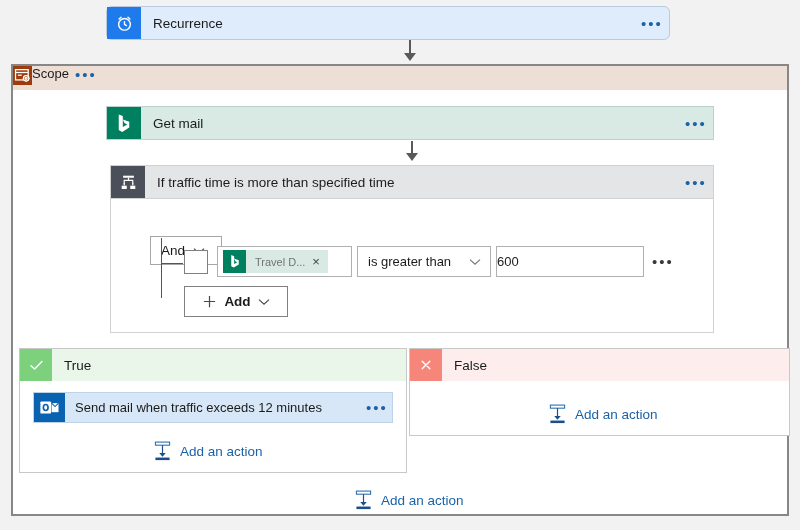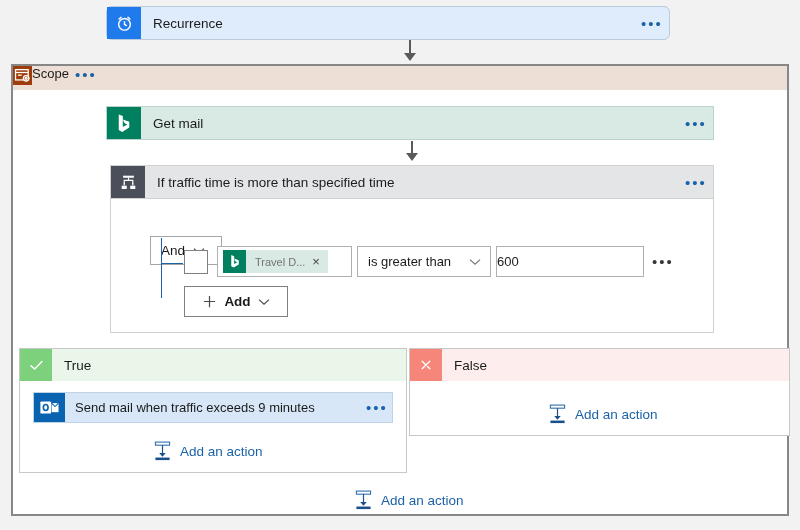--- a/index.html
+++ b/index.html
@@ -445,21 +445,21 @@
   <div id="mailcard">
     <div class="ic">
       <svg width="19" height="17" viewBox="0 0 24 21">
         <rect x="0.5" y="2.8" width="13.4" height="15.4" rx="1.2" fill="#ffffff"></rect>
         <ellipse cx="7.2" cy="10.5" rx="4" ry="4.8" fill="#0a63b0"></ellipse>
         <ellipse cx="7.2" cy="10.5" rx="1.85" ry="2.7" fill="#ffffff"></ellipse>
         <path d="M14.6 5 H23.4 V16.4 H14.6 Z" fill="#ffffff"></path>
         <path d="M14.6 5 L19 9.4 L23.4 5" fill="none" stroke="#0a63b0" stroke-width="1.3"></path>
       </svg>
     </div>
-    <div class="ttl">Send mail when traffic exceeds 9 minutes</div>
+    <div class="ttl">Send mail when traffic exceeds 12 minutes</div>
     <div class="ellipsis">•••</div>
   </div>
 
   <div class="addaction" id="aa-true">
     <span>
       <svg width="19" height="20" viewBox="0 0 20 22">
         <rect x="2.2" y="1.2" width="15.6" height="3.4" fill="none" stroke="#2f6fae" stroke-width="1.2"></rect>
         <path d="M10 4.6 V15.6" stroke="#1b4f8a" stroke-width="1.3"></path>
         <path d="M6.4 13.2 L10 17.2 L13.6 13.2 Z" fill="#1b4f8a"></path>
         <rect x="2.2" y="18.2" width="15.6" height="2.8" fill="#1b4f8a"></rect>

